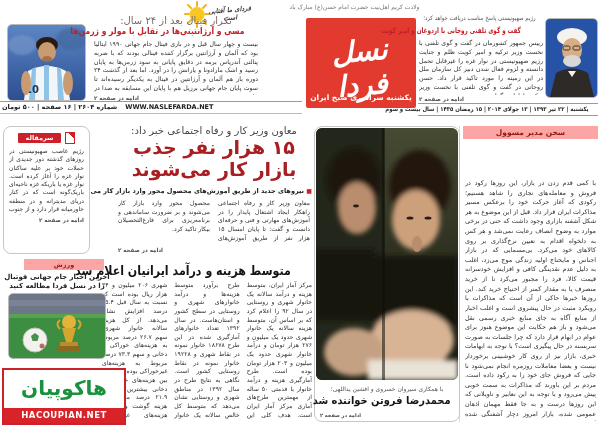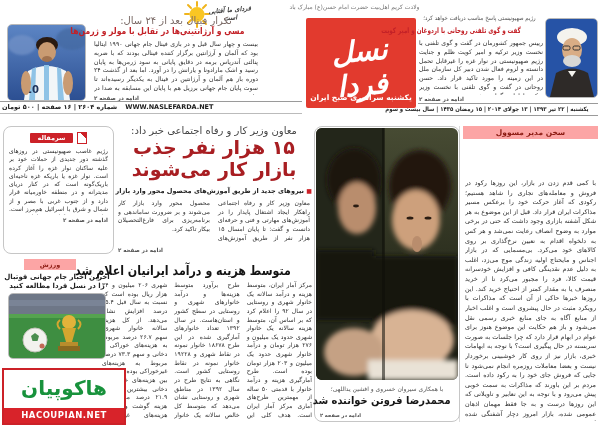--- a/index.html
+++ b/index.html
@@ -176,30 +176,30 @@
     <span>نیروهای جدید از طریق آموزش‌های محصول محور وارد بازار کار می‌شوند</span>
   </div>
   <div class="abs body-txt cols2" style="left:118px;top:199px;width:192px;height:47px;font-size:6.1px;">معاون وزیر کار و رفاه اجتماعی راهکار ایجاد اشتغال پایدار را در آموزش‌های مهارتی و فنی و حرفه‌ای دانست و گفت: تا پایان امسال ۱۵ هزار نفر از طریق آموزش‌های محصول محور وارد بازار کار می‌شوند و بر ضرورت ساماندهی و برنامه‌ریزی برای فارغ‌التحصیلان بیکار تاکید کرد.</div>
   <div class="abs more-tag" style="left:118px;top:247px;">ادامه در صفحه ۲</div>
 
   <div class="abs ctr" style="left:92px;top:263px;width:218px;font-size:13px;">
     <span class="cx85" style="font-weight:bold;color:#141414;">متوسط هزینه و درآمد ایرانیان اعلام شد</span>
   </div>
   <div class="abs body-txt cols3" style="left:102px;top:281px;width:210px;height:140px;font-size:6.1px;">مرکز آمار ایران، متوسط هزینه و درآمد سالانه یک خانوار شهری و روستایی در سال ۹۲ را اعلام کرد که بر اساس آن، متوسط هزینه سالانه یک خانوار شهری حدود یک میلیون و ۲۷۶ هزار تومان و درآمد خانوار شهری حدود یک میلیون و ۲۰۳ هزار تومان بوده است. طرح آمارگیری هزینه و درآمد خانوار با قدمتی ۵۰ ساله از مهمترین طرح‌های آماری مرکز آمار ایران است. هدف کلی این طرح برآورد متوسط هزینه‌ها و درآمد خانوارهای شهری و روستایی در سطح کشور و استان‌هاست. در سال ۱۳۹۲ تعداد خانوارهای آمارگیری شده در این طرح ۱۸۶۷۸ خانوار نمونه در نقاط شهری و ۱۹۲۲۸ خانوار نمونه در نقاط روستایی کشور است. نگاهی به نتایج طرح در سال ۱۳۹۲ در مناطق شهری و روستایی نشان می‌دهد که متوسط کل خالص سالانه یک خانوار شهری ۲۰۶ میلیون و ۳۴ هزار ریال بوده است که نسبت به سال قبل ۲۵.۴ درصد افزایش نشان می‌دهد. از کل هزینه سالانه خانوار شهری، سهم ۲۶.۷ درصد مربوط به هزینه‌های خوراکی و دخانی و سهم ۷۳.۳ درصد مربوط به هزینه‌های غیرخوراکی بوده است. در بین هزینه‌های خوراکی و دخانی بیشترین سهم با ۲۱.۹ درصد مربوط به هزینه گوشت و در بین هزینه‌های غیرخوراکی بیشترین سهم با ۴۵.۷ درصد مربوط به مسکن بوده است. متوسط درآمد اظهار شده سالانه یک خانوار شهری ۲۰۴ میلیون و ۴۱۰ هزار ریال بوده که نسبت به سال قبل ۲۲.۲ درصد افزایش داشته است. منابع تامین درآمد خانوارهای شهری نشان می‌دهد که ۲۹.۹ درصد درآمد از مشاغل مزد و حقوق‌بگیری، ۱۶.۸ درصد از مشاغل آزاد کشاورزی و غیرکشاورزی و ۵۳.۴ درصد از محل درآمدهای متفرقه به دست آمده است.</div>
 
-  <div class="abs box-frame" style="left:3px;top:126px;width:111px;height:128px;">
+  <div class="abs box-frame" style="left:3px;top:126px;width:87px;height:128px;">
     <div style="display:flex;justify-content:center;align-items:center;gap:4px;margin-top:5px;">
       <span class="page-icon"></span>
       <span style="background:#cc2128;color:#fff;font-size:6.5px;font-weight:bold;padding:1px 8px;border-radius:1px;">سرمقاله</span>
     </div>
     <div class="body-txt" style="margin:3px 5px 0;height:68px;font-size:6px;line-height:1.38;">رژیم غاصب صهیونیستی در روزهای گذشته دور جدیدی از حملات خود بر علیه ساکنان نوار غزه را آغاز کرده است. نوار غزه یا باریکه غزه ناحیه‌ای باریک‌گونه است که در کنار دریای مدیترانه و در منطقه خاورمیانه قرار دارد و از جنوب غربی با مصر و از شمال و شرق با اسرائیل هم‌مرز است. نوار غزه ۴۱ کیلومتر طول و در بخش‌هایی از ۶ تا ۱۲ کیلومتر عرض دارد و مساحت آن ۳۶۰ کیلومتر مربع است. نوار غزه نامش را از شهر غزه که بزرگ‌ترین شهر در منطقه نوار غزه است می‌گیرد.</div>
     <div class="more-tag" style="margin:2px 5px 0;">ادامه در صفحه ۲</div>
   </div>
 
-  <div class="abs pink-bar" style="left:24px;top:259px;width:52px;height:11px;font-size:6.5px;">ورزش</div>
+  <div class="abs pink-bar" style="left:24px;top:259px;width:80px;height:11px;font-size:6.5px;">ورزش</div>
   <div class="abs ctr" style="left:3px;top:273px;width:108px;font-size:7px;font-weight:bold;color:#222;line-height:1.35;">آخرین اخبار جام جهانی فوتبال را در نسل فردا مطالعه کنید</div>
   <div class="abs photo-frame" style="left:8px;top:293px;width:98px;height:66px;">
     <svg width="96" height="64" viewBox="0 0 96 64" preserveAspectRatio="none">
       <rect width="96" height="22" fill="#6e7787"></rect>
       <rect y="6" width="96" height="6" fill="#828ea0" opacity=".6"></rect>
       <rect y="20" width="96" height="44" fill="#3e8e41"></rect>
       <rect y="20" width="96" height="4" fill="#55a34f"></rect>
       <circle cx="26" cy="46" r="12" fill="#f2f2ee"></circle>
       <circle cx="26" cy="46" r="12" fill="none" stroke="#c3c3ba" stroke-width="1"></circle>
       <path d="M22 42 l4 -3 l4 3 l-1.5 5 l-5 0 Z" fill="#2e7d32" opacity=".85"></path>

